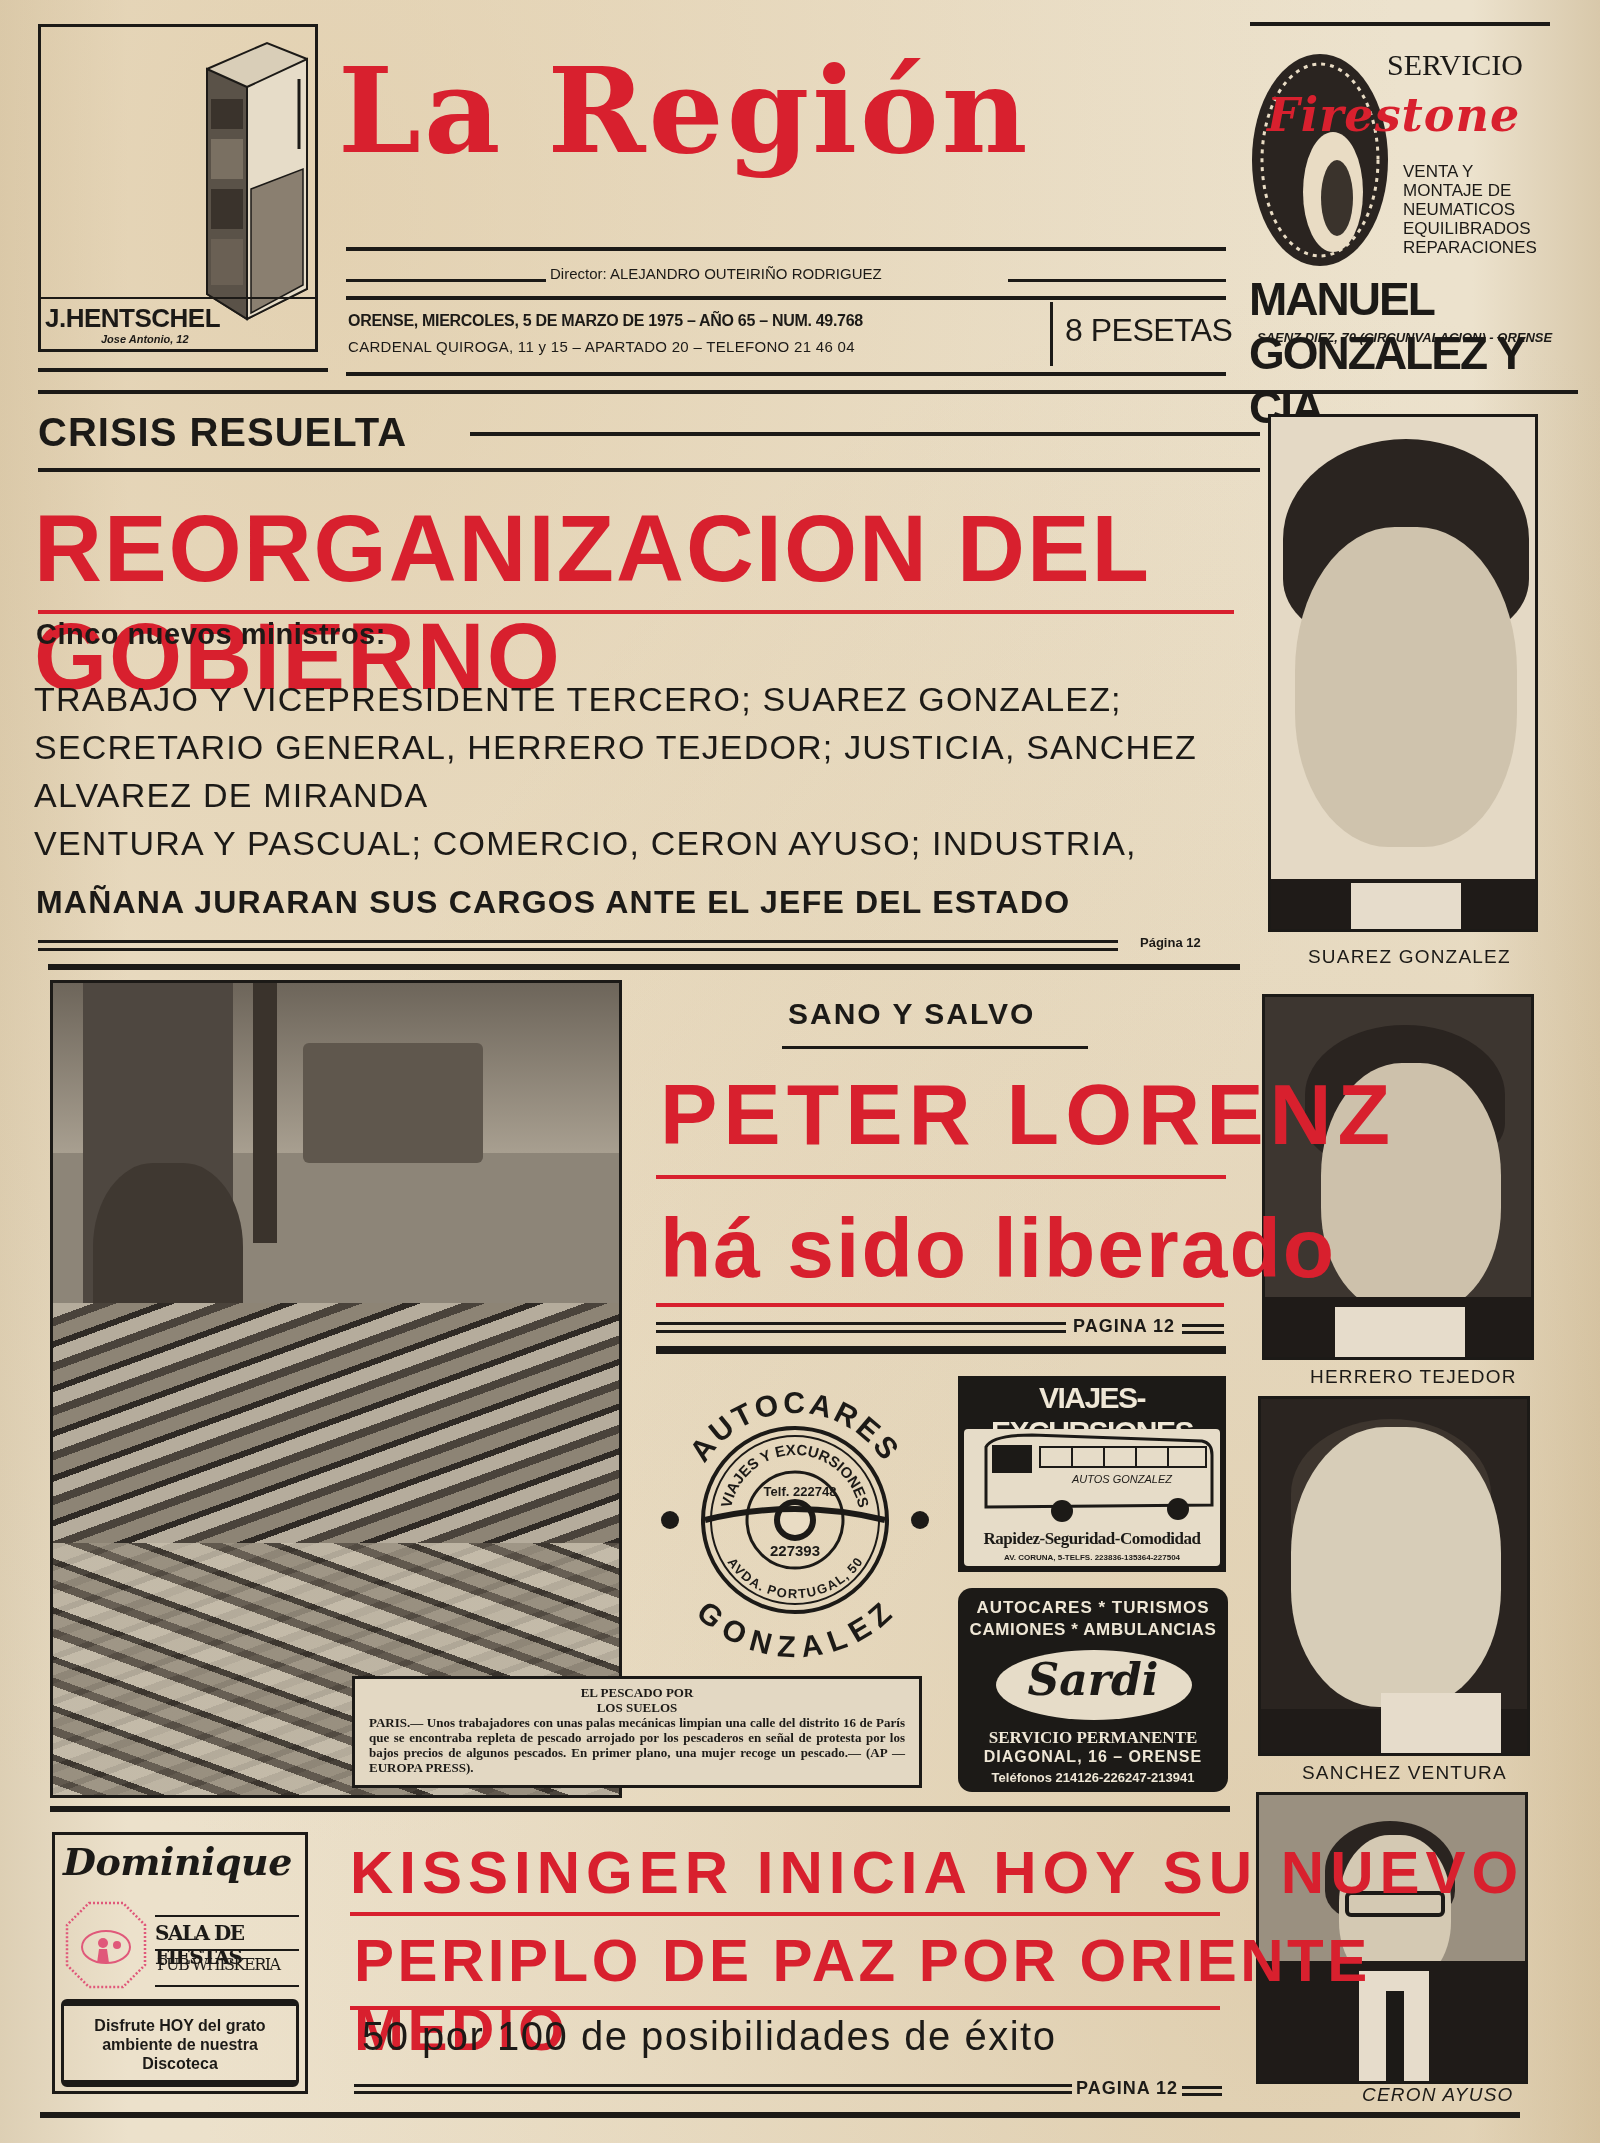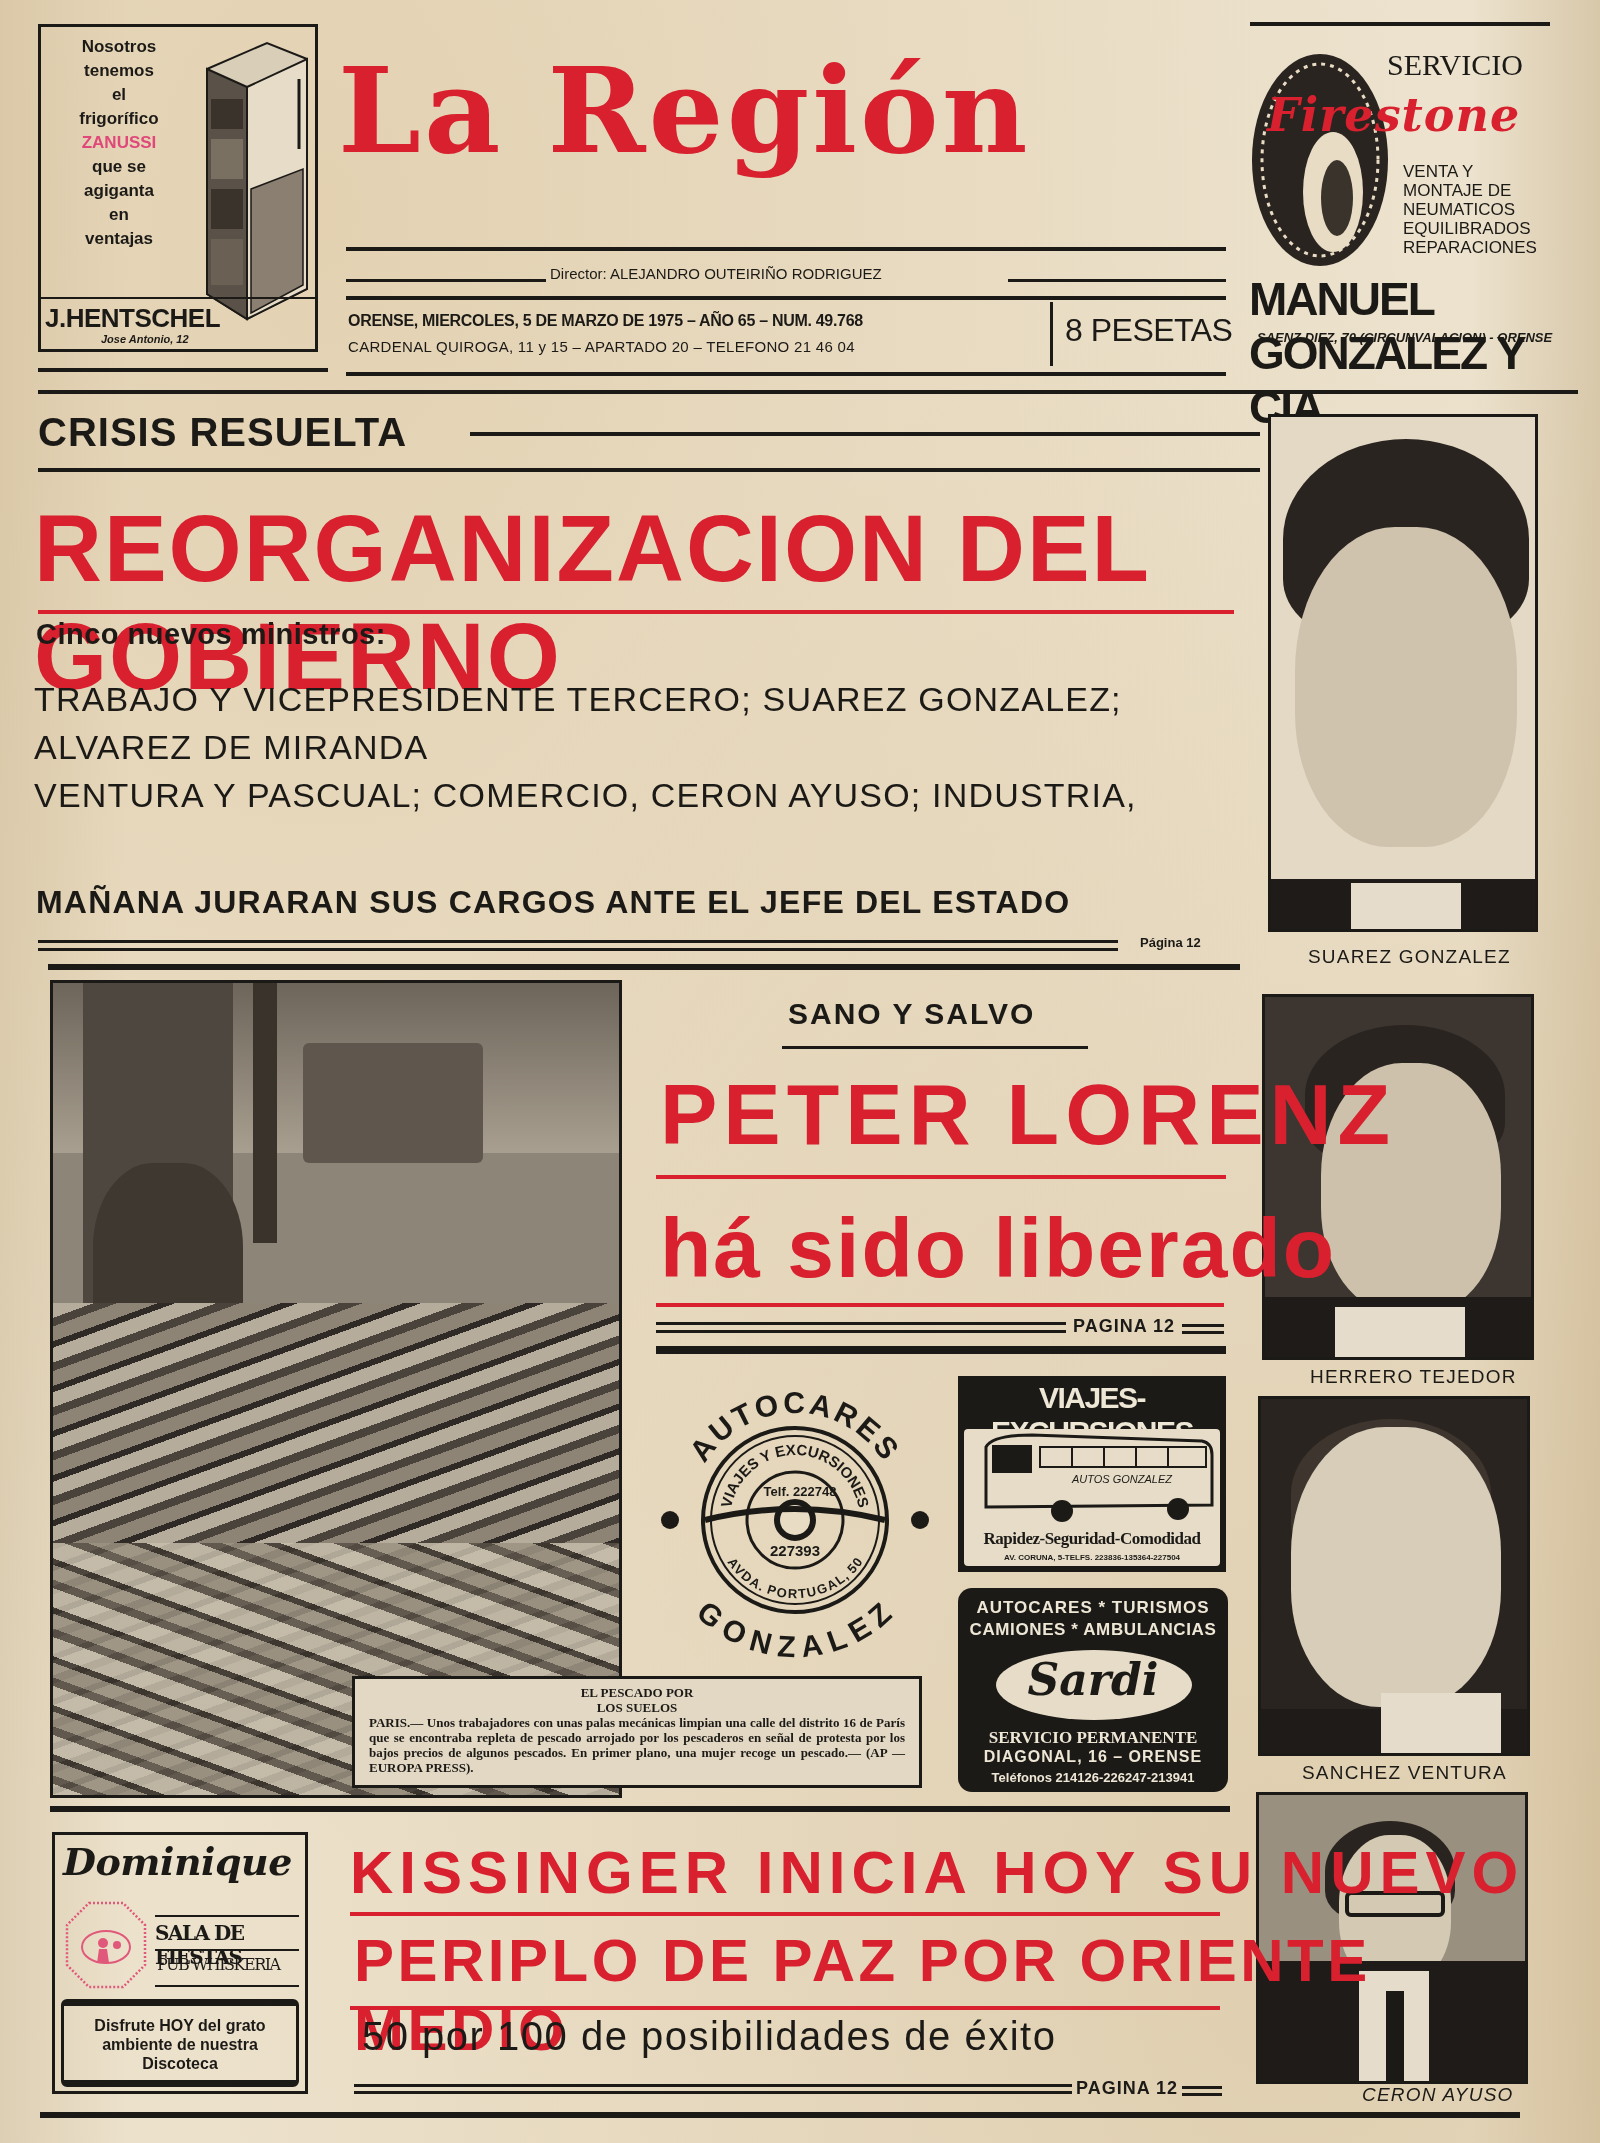--- a/index.html
+++ b/index.html
@@ -102,31 +102,20 @@
   
   #headline-kissinger-1 { left: 350px; top: 1838px; font-weight: bold; font-size: 60px; color: #d8202e; letter-spacing: 6px; }
   #headline-kissinger-2 { left: 354px; top: 1926px; font-weight: bold; font-size: 60px; color: #d8202e; letter-spacing: 3.5px; }
   #subhead-kissinger { left: 362px; top: 2014px; font-size: 40px; letter-spacing: 1.5px; }
   #ref-pag3 { left: 1076px; top: 2078px; font-weight: bold; font-size: 18px; letter-spacing: 1px; }
 </style>
 </head>
 <body>
 
 <div id="ad-zanussi" class="abs">
-  <div class="copy">
-    <div>Nosotros</div>
-    <div>tenemos</div>
-    <div>el</div>
-    <div>frigorífico</div>
-    <div class="brand">ZANUSSI</div>
-    <div>que se</div>
-    <div>agiganta</div>
-    <div>en</div>
-    <div>ventajas</div>
-  </div>
   <svg class="fridge" viewBox="0 0 110 300">
     <polygon points="4,30 64,4 104,20 104,250 44,280 4,255" fill="#d9ceb8" stroke="#1c1a17" stroke-width="2"></polygon>
     <polygon points="4,30 44,48 44,280 4,255" fill="#5a5248" stroke="#1c1a17" stroke-width="2"></polygon>
     <rect x="8" y="60" width="32" height="30" fill="#3a332c"></rect>
     <rect x="8" y="100" width="32" height="40" fill="#7a7062"></rect>
     <rect x="8" y="150" width="32" height="40" fill="#3a332c"></rect>
     <rect x="8" y="200" width="32" height="46" fill="#6a6054"></rect>
     <polygon points="44,48 104,20 104,250 44,280" fill="#e6dcc8" stroke="#1c1a17" stroke-width="2"></polygon>
     <polygon points="48,150 100,130 100,246 48,274" fill="#8a7f70" stroke="#1c1a17" stroke-width="1.5"></polygon>
     <line x1="96" y1="40" x2="96" y2="110" stroke="#1c1a17" stroke-width="3"></line>
@@ -175,20 +164,21 @@
 <div class="rule" style="left:38px;top:390px;width:1540px;height:4px;"></div>
 
 <div id="kicker-crisis" class="abs">CRISIS RESUELTA</div>
 <div class="rule" style="left:470px;top:432px;width:790px;height:4px;"></div>
 <div class="rule" style="left:38px;top:468px;width:1222px;height:4px;"></div>
 <div id="headline-gobierno" class="abs">REORGANIZACION DEL GOBIERNO</div>
 <div class="rule-red" style="left:38px;top:610px;width:1196px;height:4px;"></div>
 <div id="subhead-ministros" class="abs">Cinco nuevos ministros:</div>
 <div id="body-ministros" class="abs">
   <div>TRABAJO Y VICEPRESIDENTE TERCERO; SUAREZ GONZALEZ;</div>
+  <div>SECRETARIO GENERAL, HERRERO TEJEDOR; JUSTICIA, SANCHEZ</div>
   <div>ALVAREZ DE MIRANDA</div>
   <div>VENTURA Y PASCUAL; COMERCIO, CERON AYUSO; INDUSTRIA,</div>
 </div>
 <div id="footer-jurar" class="abs">MAÑANA JURARAN SUS CARGOS ANTE EL JEFE DEL ESTADO</div>
 <div class="rule" style="left:38px;top:940px;width:1080px;height:3px;"></div>
 <div class="rule" style="left:38px;top:948px;width:1080px;height:3px;"></div>
 <div id="ref-pag1" class="abs">Página 12</div>
 <div class="rule" style="left:48px;top:964px;width:1192px;height:6px;"></div>
 
 <div class="portrait" style="left:1268px;top:414px;width:270px;height:518px;">

